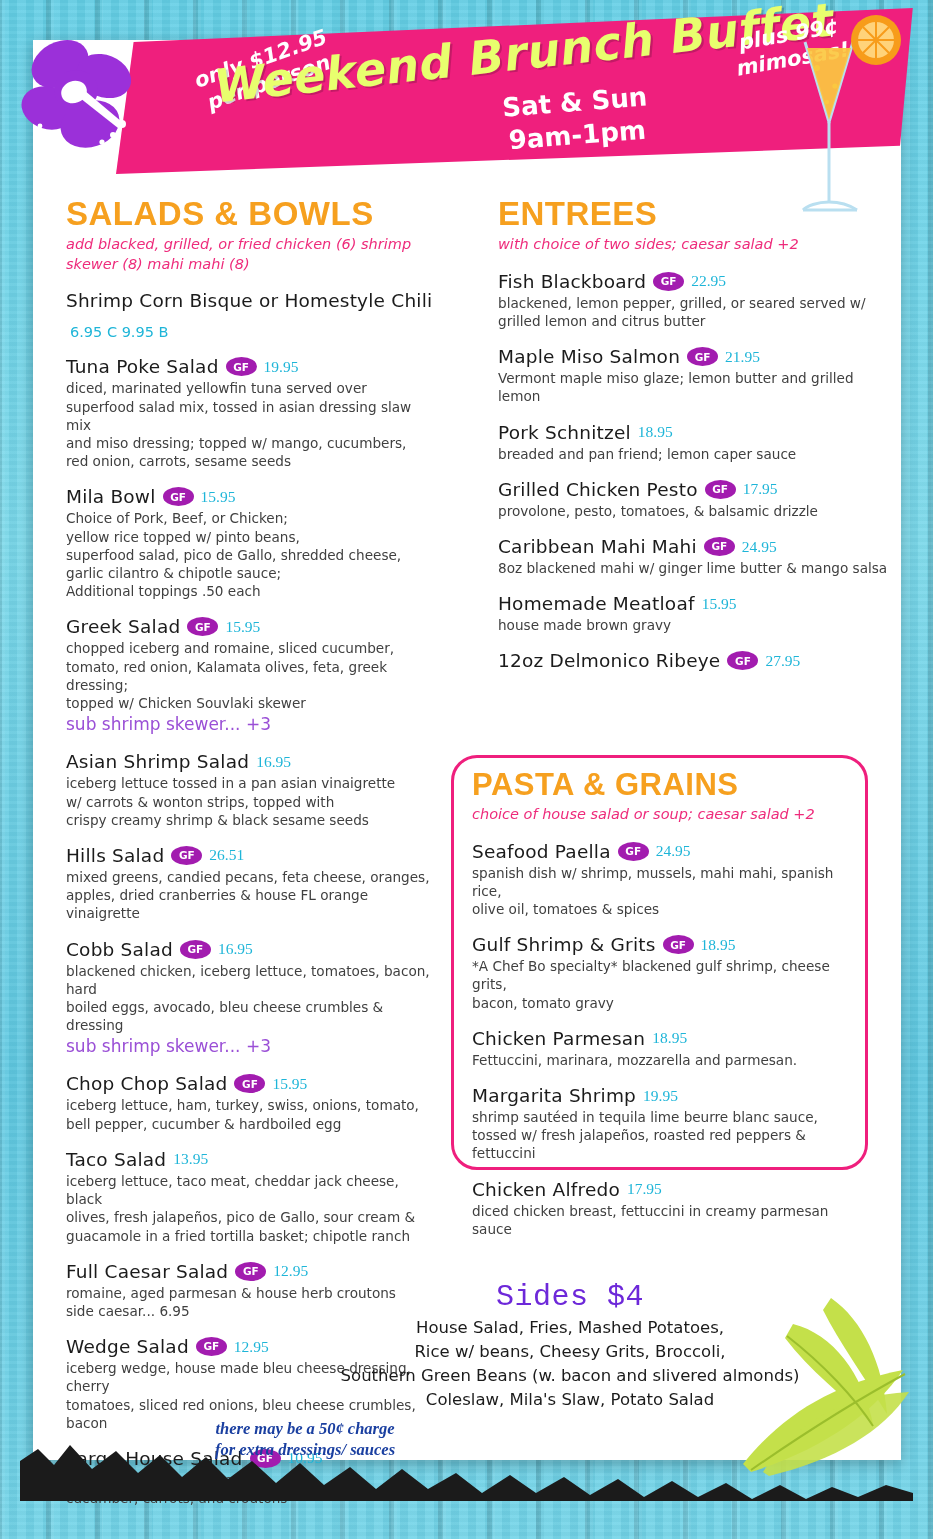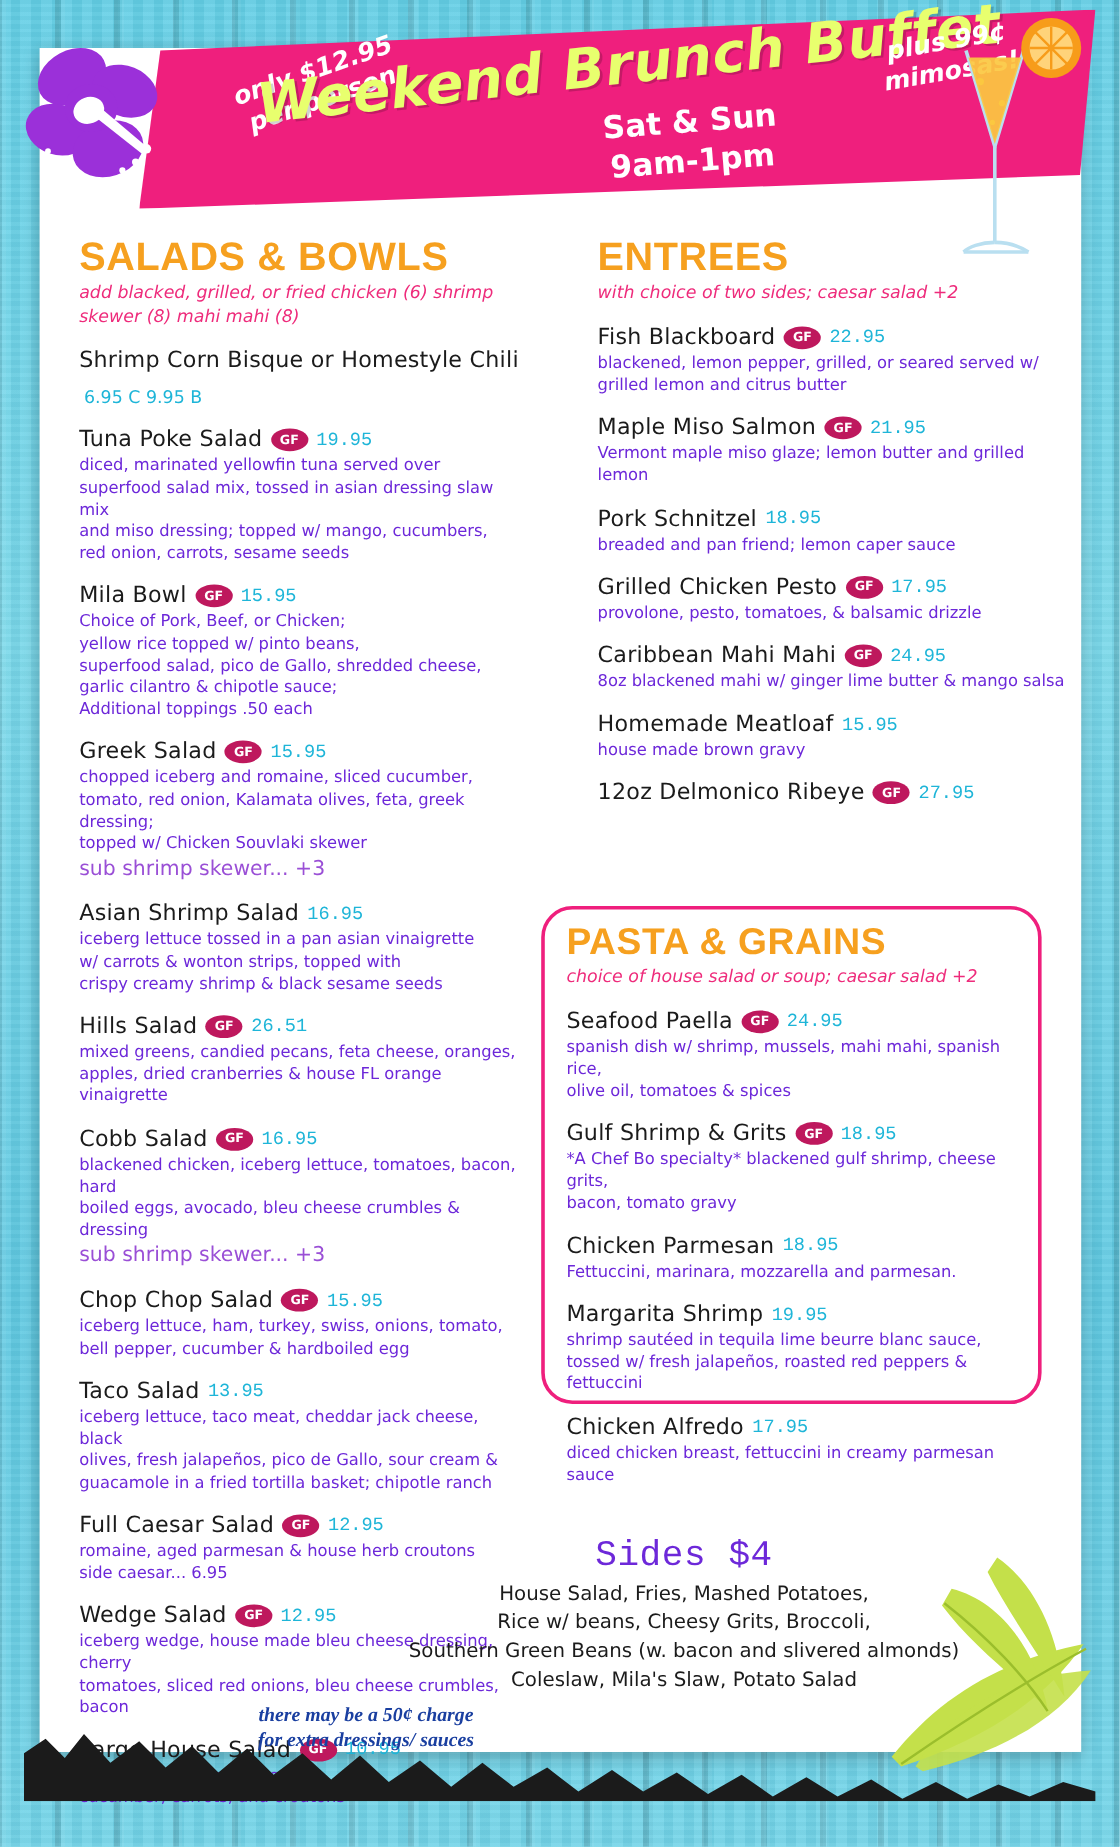--- a/index.html
+++ b/index.html
@@ -100,30 +100,30 @@
 
   .item{margin-top:16px;}
   .item-head{display:flex;align-items:center;flex-wrap:wrap;gap:7px;}
   .item-name{
     font-family:"DejaVu Sans", sans-serif;
     font-size:18.5px;color:#1b1b1b;letter-spacing:0.2px;
   }
   .gf{
     display:inline-flex;align-items:center;justify-content:center;
     width:31px;height:19px;border-radius:50%;
-    background:#be185d;color:#ffffff;font-size:10.5px;font-weight:bold;
+    background:#a21caf;color:#ffffff;font-size:10.5px;font-weight:bold;
     font-family:"DejaVu Sans", sans-serif;line-height:1;
   }
   .price{
-    font-family:Liberation Mono, monospace;
+    font-family:Liberation Serif, serif;
     font-size:15.5px;color:#1eb5d8;font-weight:normal;
   }
   .desc{
     font-family:"DejaVu Sans", sans-serif;
-    font-size:13.6px;color:#6d28d9;line-height:1.34;margin-top:2px;
+    font-size:13.6px;color:#404040;line-height:1.34;margin-top:2px;
     white-space:pre-line;
   }
   .sub-note{
     font-family:"DejaVu Sans", sans-serif;
     font-size:17px;color:#9a4fd6;line-height:1.3;margin-top:1px;
   }
   .soup-price{
     font-family:"DejaVu Sans", sans-serif;
     font-size:14.5px;color:#1eb5d8;margin-top:13px;margin-left:4px;
   }

